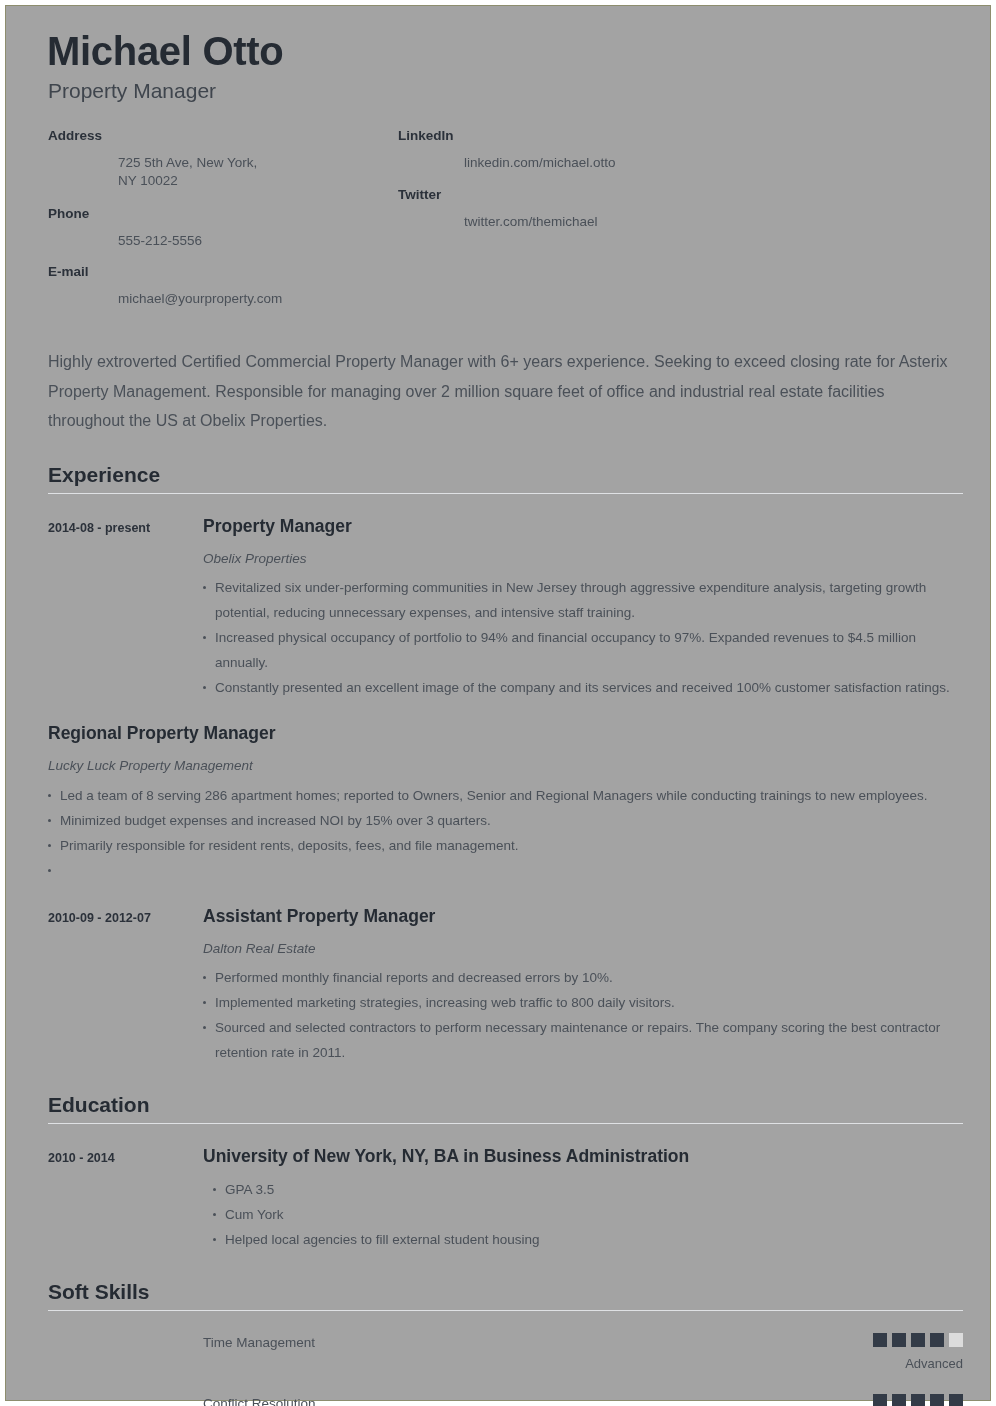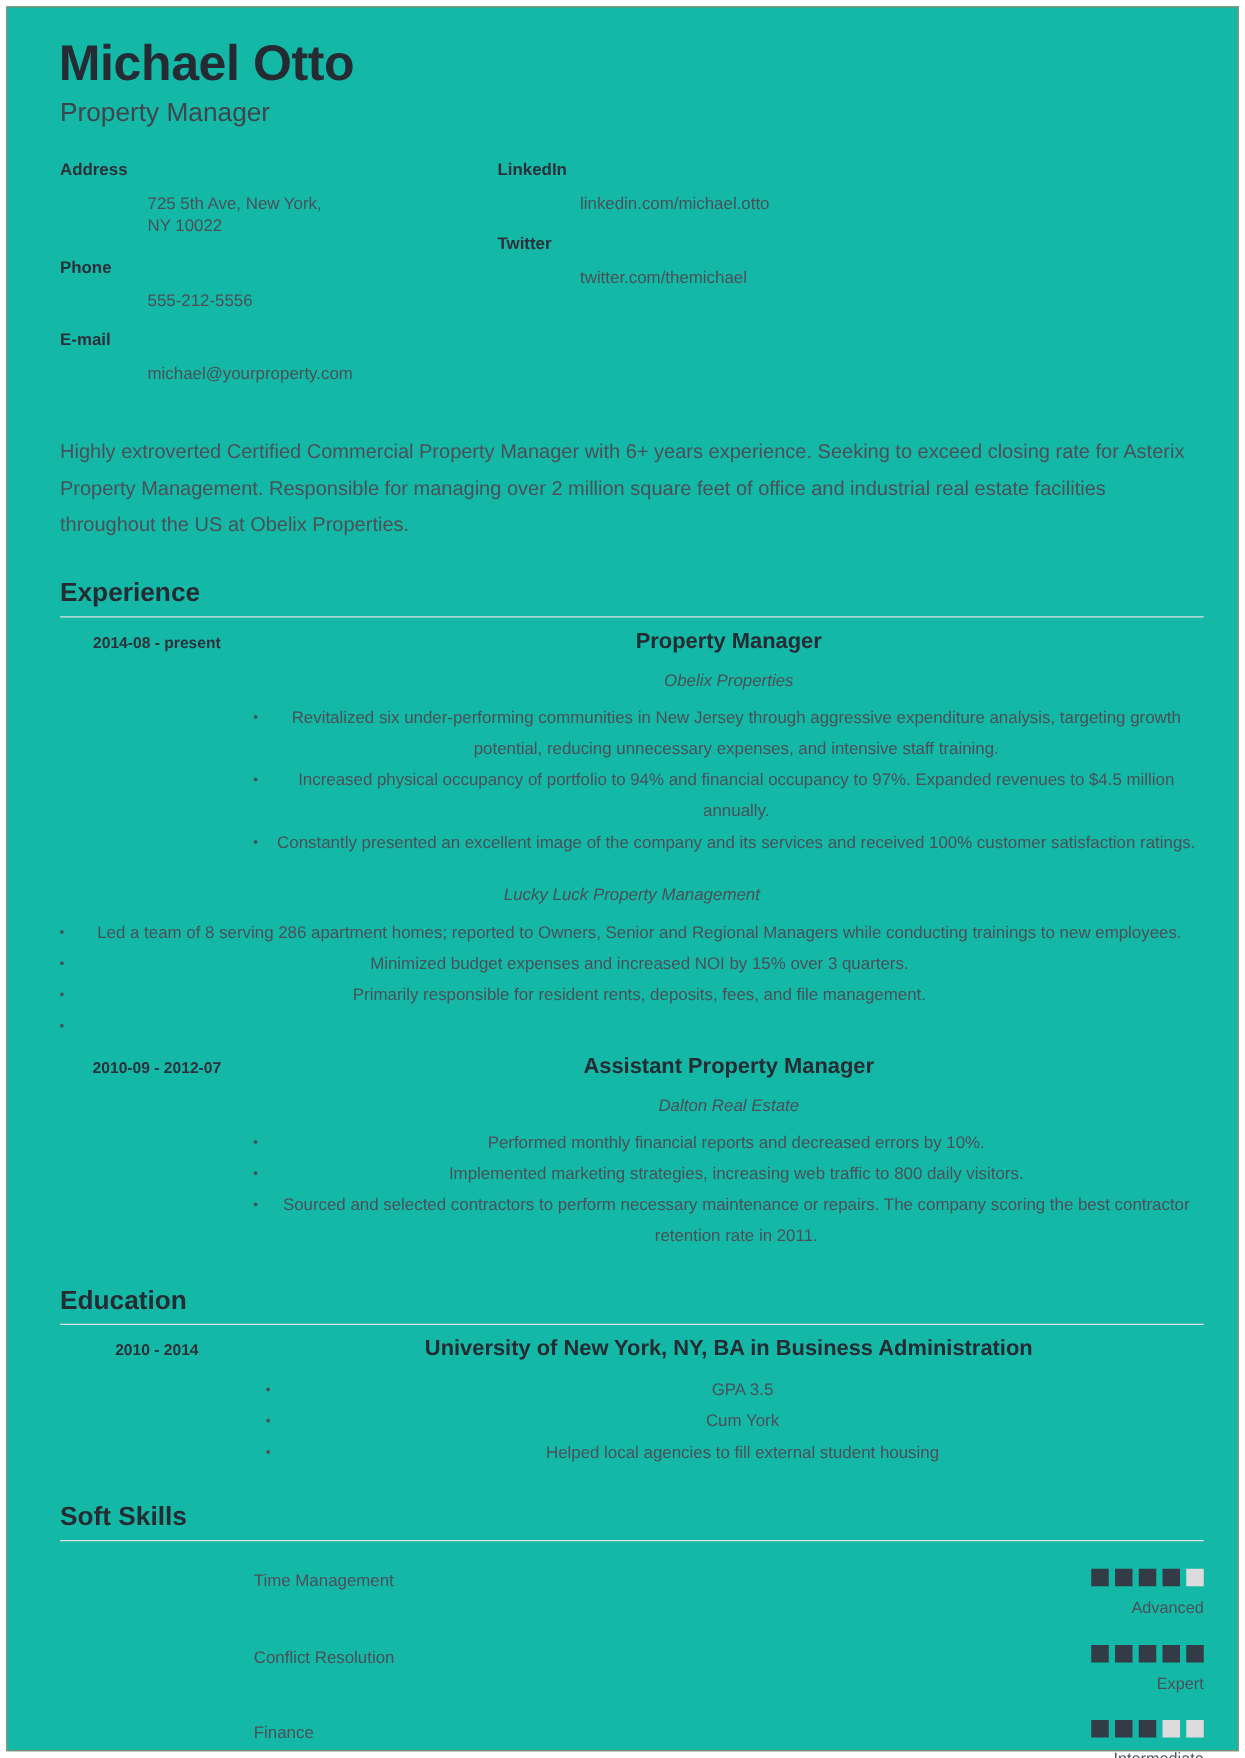--- a/index.html
+++ b/index.html
@@ -11,21 +11,21 @@
     width: 996px; height: 1406px;
     font-family: "Liberation Sans", sans-serif;
     color: #3a3f47;
     -webkit-font-smoothing: antialiased;
   }
   .page-frame {
     position: absolute;
     left: 5px; top: 5px;
     width: 986px; height: 1396px;
     border: 1px solid #8d8d6e;
-    background: #14b8a6;
+    background: #a3a3a3;
   }
   .page-inner {
     position: absolute;
     left: 37px; top: 22px;
     width: 920px;
   }
 
   
   .name {
     font-size: 40px;
@@ -91,23 +91,22 @@
   }
   .section-rule {
     height: 1px;
     background: #dfe1e4;
     width: 915px;
     margin-left: 5px;
   }
 
   .entry {
     display: flex;
-    margin-top: 8px;
-    margin-left: 5px;
-    text-align: center;
+    margin-top: 22px;
+    margin-left: 5px;
   }
   .entry-date {
     width: 155px;
     flex: 0 0 155px;
     font-size: 12.5px;
     font-weight: bold;
     color: #2b313a;
     padding-top: 4px;
     line-height: 1.3;
   }
@@ -253,20 +252,21 @@
           <ul class="bullets">
             <li>Revitalized six under-performing communities in New Jersey through aggressive expenditure analysis, targeting growth potential, reducing unnecessary expenses, and intensive staff training.</li>
             <li>Increased physical occupancy of portfolio to 94% and financial occupancy to 97%. Expanded revenues to $4.5 million annually.</li>
             <li>Constantly presented an excellent image of the company and its services and received 100% customer satisfaction ratings.</li>
           </ul>
         </div>
       </div>
 
       <div class="entry">
         <div class="entry-body">
+          <div class="entry-title">Regional Property Manager</div>
           <div class="entry-org">Lucky Luck Property Management</div>
           <ul class="bullets">
             <li>Led a team of 8 serving 286 apartment homes; reported to Owners, Senior and Regional Managers while conducting trainings to new employees.</li>
             <li>Minimized budget expenses and increased NOI by 15% over 3 quarters.</li>
             <li>Primarily responsible for resident rents, deposits, fees, and file management.</li>
             <li class="empty"></li>
           </ul>
         </div>
       </div>
 

